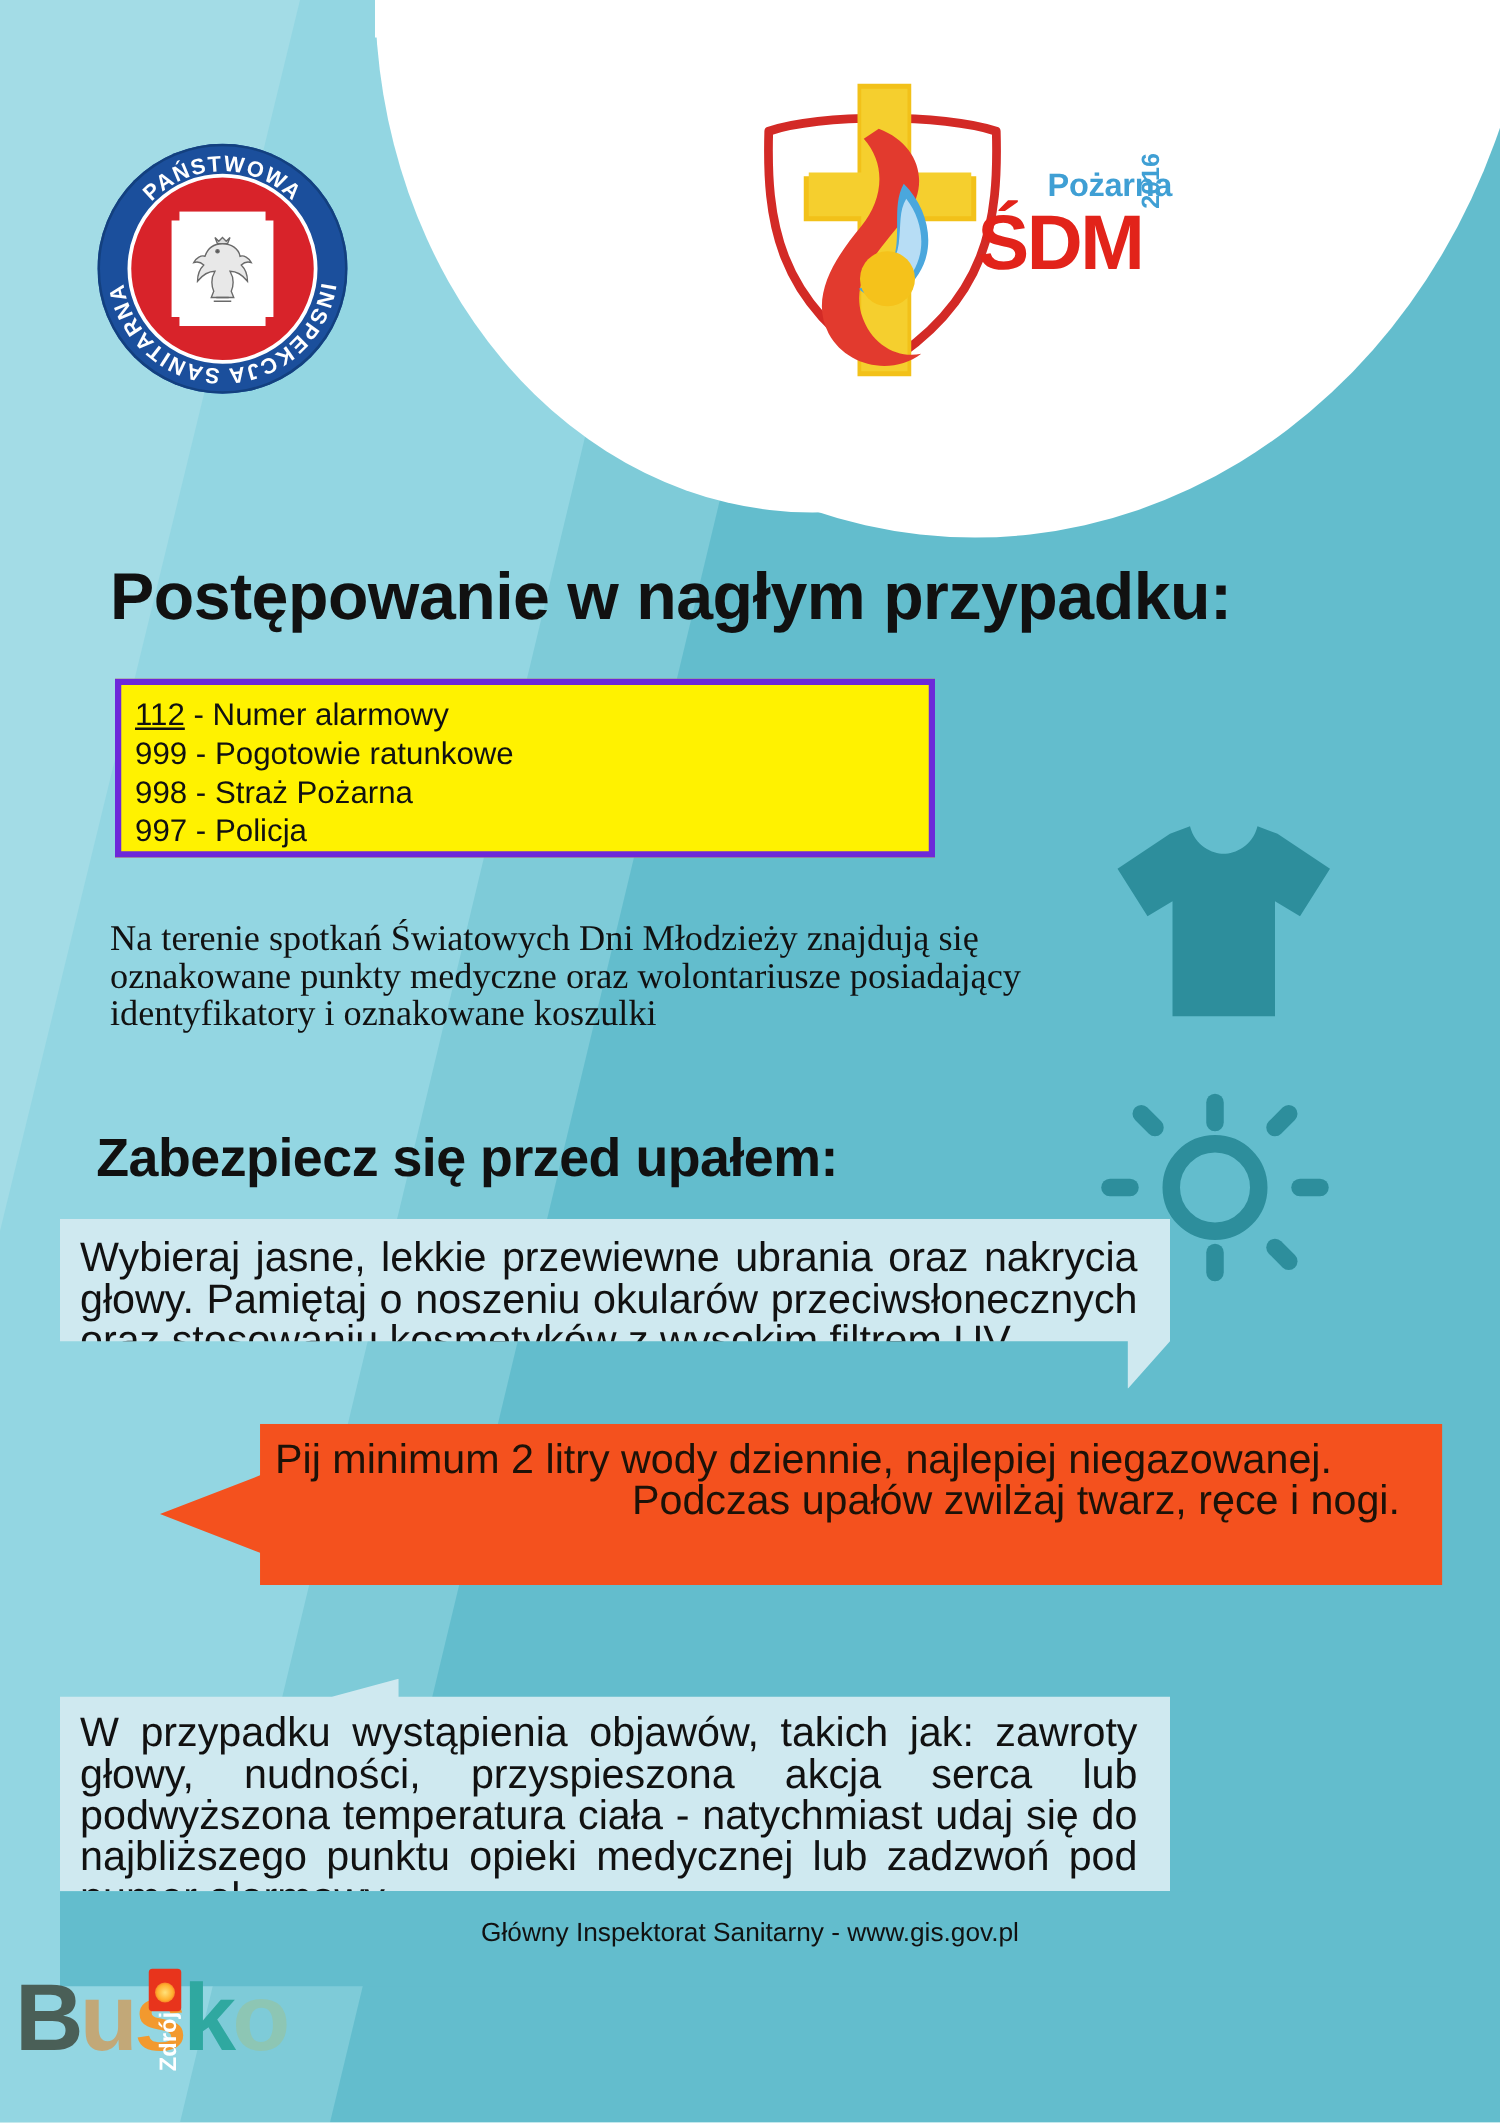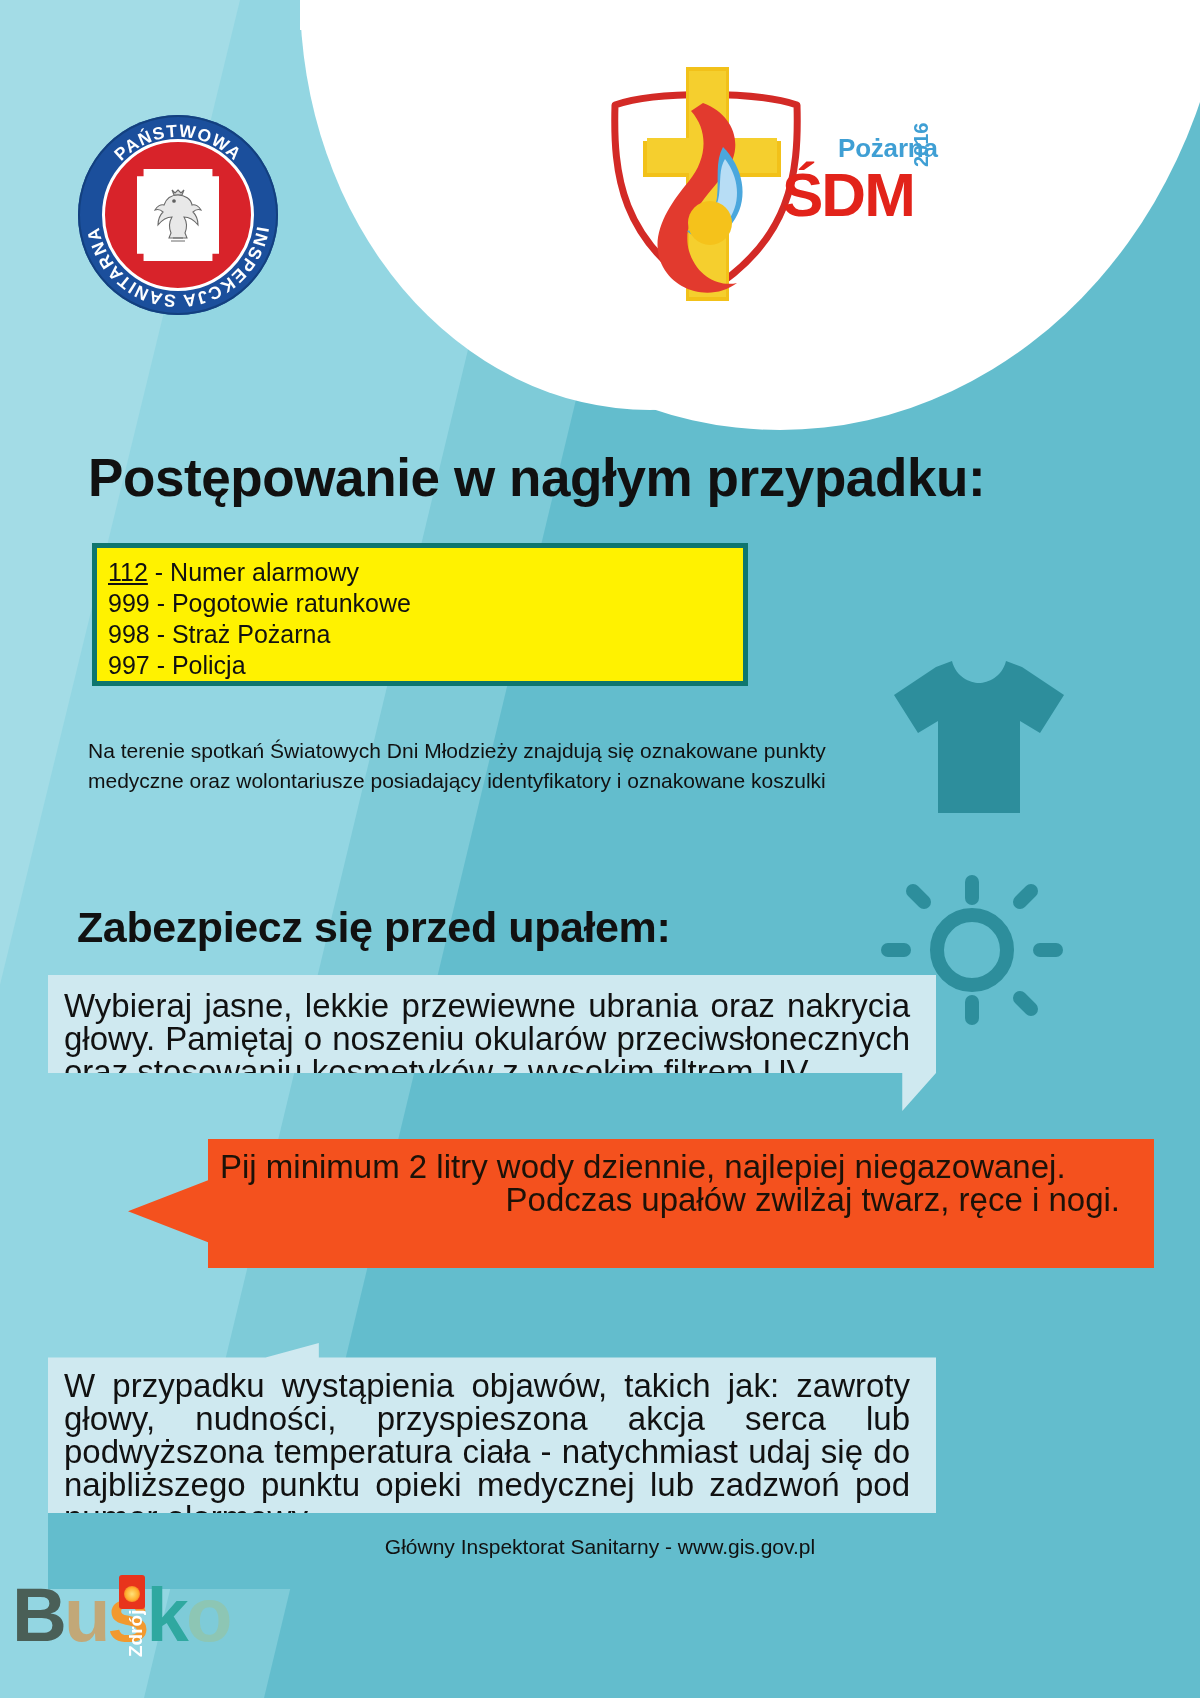--- a/index.html
+++ b/index.html
@@ -136,38 +136,38 @@
     white-space:nowrap;
     font-family:"Liberation Sans", sans-serif;
   }
 
   
   .yellow-box{
     position:absolute;
     left:92px; top:543px;
     width:656px; height:143px;
     background:#fff200;
-    border:5px solid #0f766e;
+    border:5px solid #6d28d9;
     box-sizing:border-box;
     padding:9px 0 0 11px;
   }
   .yellow-line{
     font-size:25px; color:#111111; line-height:31px;
     white-space:nowrap;
     font-family:"Liberation Sans", sans-serif;
   }
   .yellow-line .num-u{ text-decoration:underline; }
 
   
   .para-plain{
     position:absolute;
     left:88px; top:736px;
     width:780px;
-    font-size:21px; color:#111111; line-height:30px;
-    font-family:Liberation Sans, sans-serif;
+    font-size:29px; color:#111111; line-height:30px;
+    font-family:Liberation Serif, serif;
   }
 
   
   .tshirt{ position:absolute; left:884px; top:637px; }
   .sun{ position:absolute; left:866px; top:868px; }
 
   
   .bubble{ position:absolute; box-sizing:border-box; }
   .bubble-text{
     font-size:33px; line-height:33px; color:#111111;

